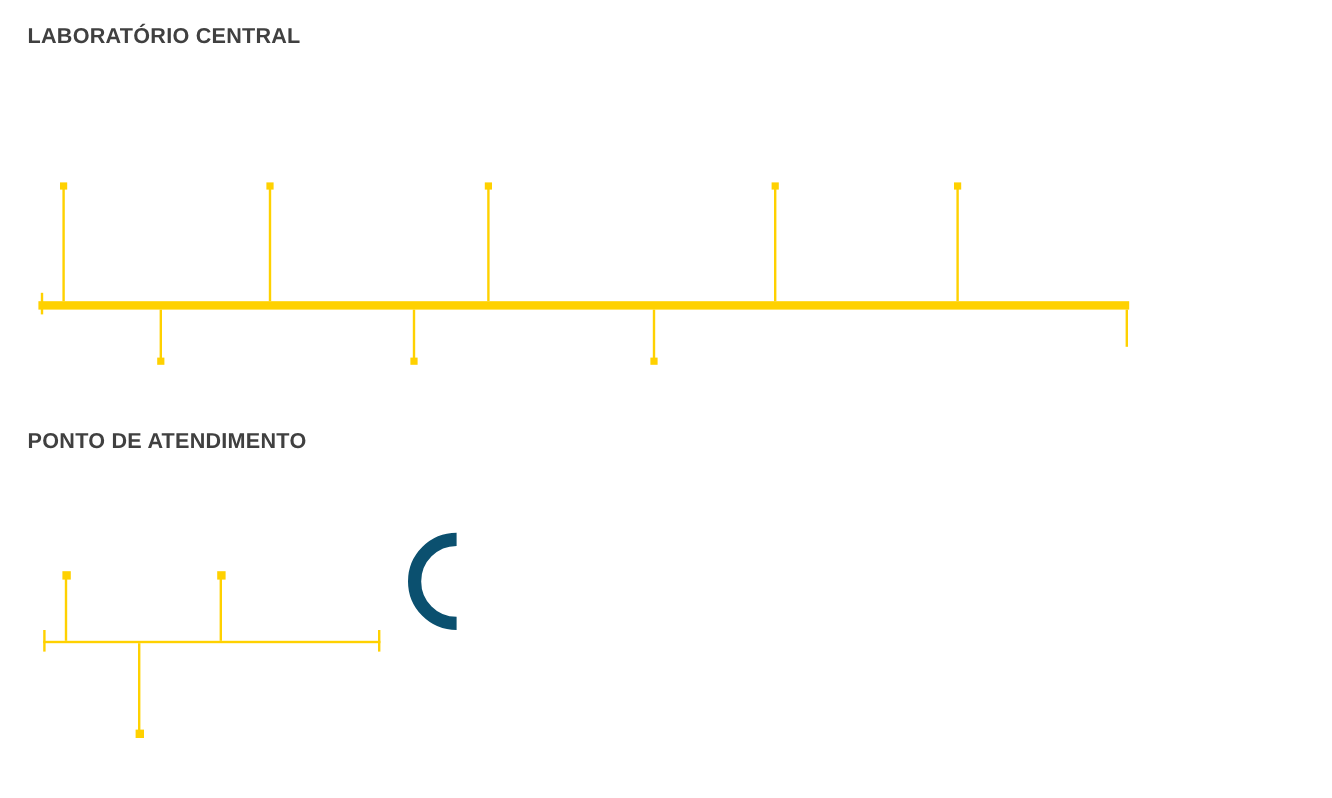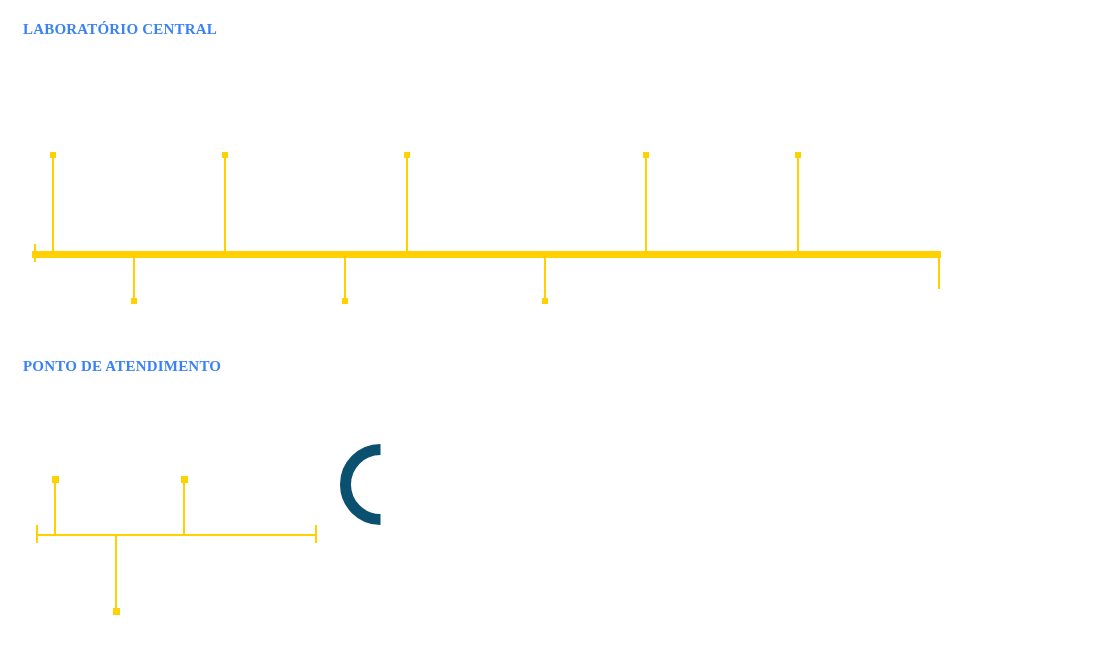--- a/index.html
+++ b/index.html
@@ -11,25 +11,25 @@
     position: relative;
     width: 1110px;
     height: 665px;
     background: #ffffff;
     overflow: hidden;
     font-family: "Liberation Sans", sans-serif;
   }
   .section-title {
     position: absolute;
     margin: 0;
-    font-family: Liberation Serif, serif;
-    font-size: 15px;
+    font-family: Liberation Sans, sans-serif;
+    font-size: 18px;
     font-weight: 800;
     letter-spacing: 0.2px;
-    color: #3b82f6;
+    color: #404040;
     white-space: nowrap;
     line-height: 1.1;
   }
   #title-laboratorio { left: 23px; top: 21px; }
   #title-ponto      { left: 23px; top: 358px; text-align: right; }
 
   .diagram-layer {
     position: absolute;
     left: 0; top: 0;
     width: 1110px;

